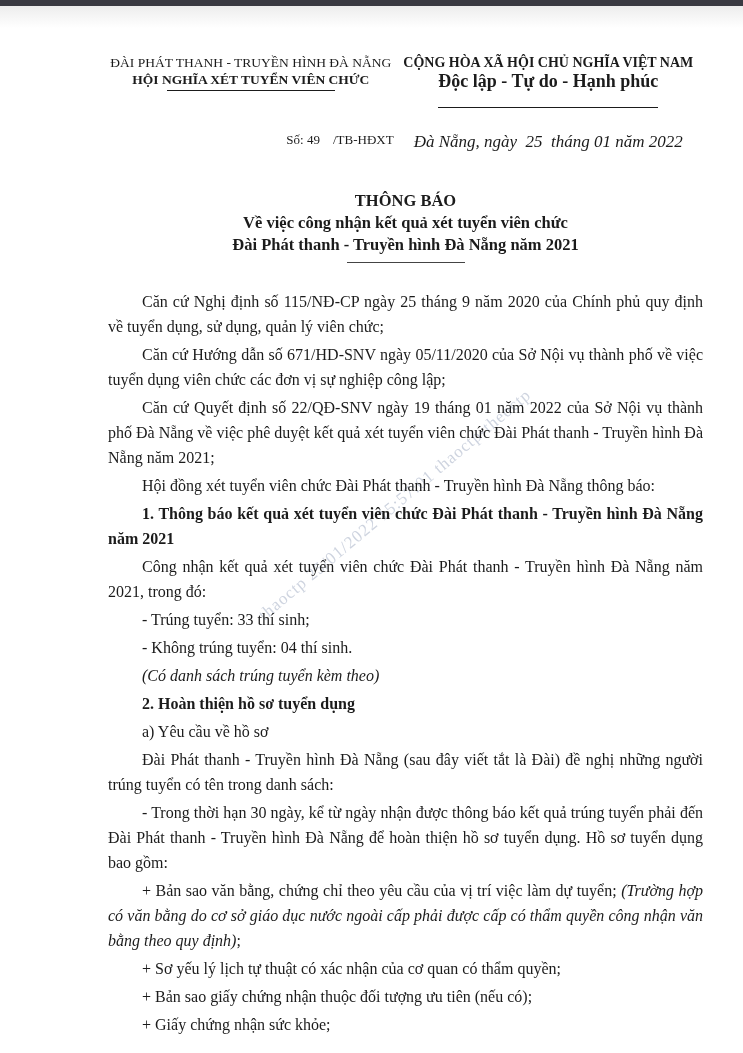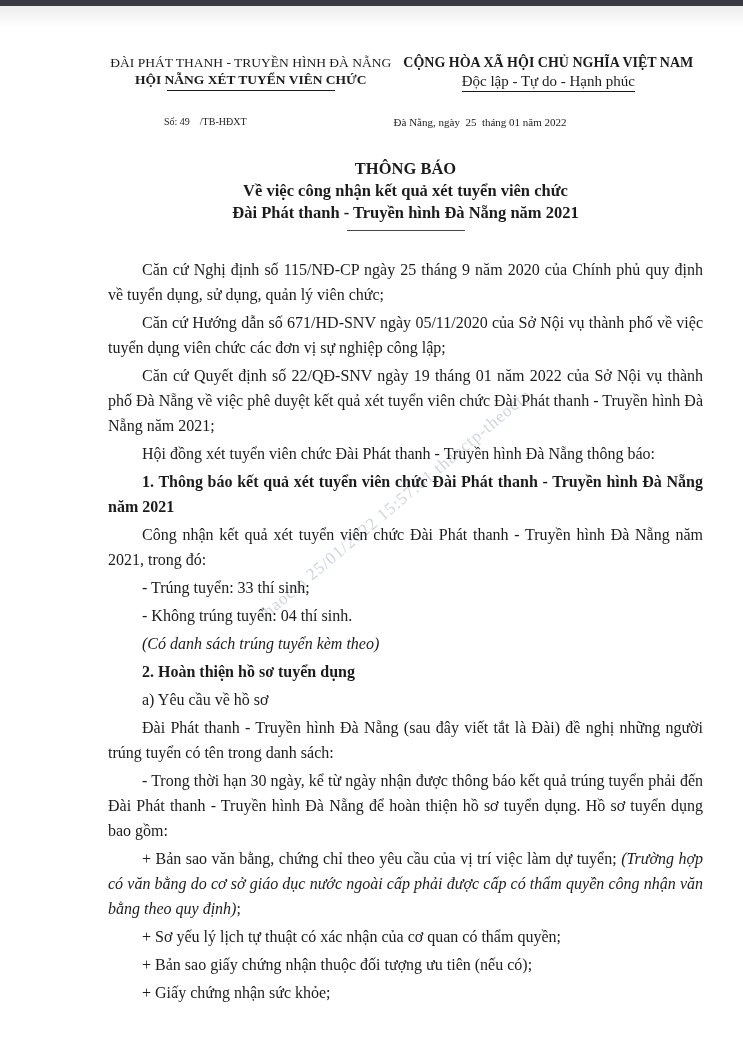--- a/index.html
+++ b/index.html
@@ -16,30 +16,30 @@
               background: linear-gradient(#ededed, #ffffff); }
   .doc { position: absolute; top: 54px; left: 16px; width: 743px; padding: 0 56px 0 92px;
          box-sizing: border-box; }
   
   .letterhead { display: flex; width: 100%; }
   .lh-left  { width: 48%; text-align: center; }
   .lh-right { width: 52%; text-align: center; }
   .lh-line1-left  { font-size: 13.5px; line-height: 17px; white-space: nowrap; }
   .lh-line2-left  { font-size: 13.5px; line-height: 17px; font-weight: bold; white-space: nowrap; }
   .lh-line1-right { font-size: 14px;   line-height: 17px; font-weight: bold; white-space: nowrap; }
-  .lh-line2-right { font-size: 15px;   line-height: 20px; font-weight: normal; white-space: nowrap;
-                    display: inline-block; border-bottom: 1.5px solid #1b1b1b; padding-bottom: 0; }
+  .lh-line2-right { font-size: 18px;   line-height: 20px; font-weight: bold; white-space: nowrap;
+                    display: inline-block; border-bottom: 1.5px solid #1b1b1b; padding-bottom: 16px; }
   .lh-underline-left { width: 168px; height: 0; border-bottom: 1.5px solid #1b1b1b;
                        margin: 2px auto 0 auto; }
   
   .num-row { display: flex; margin-top: 24px; }
-  .num-left  { width: 48%; font-size: 10px; white-space: pre; padding-left: 56px; box-sizing: border-box; }
-  .num-right { width: 52%; font-size: 11px; white-space: pre; }
+  .num-left  { width: 48%; font-size: 13px; white-space: pre; padding-left: 56px; box-sizing: border-box; text-align: right; }
+  .num-right { width: 52%; font-size: 17px; font-style: italic; text-align: center; white-space: pre; }
   
-  .title-block { text-align: center; margin-top: 30px; }
+  .title-block { text-align: center; margin-top: 38px; }
   .title-line { font-weight: bold; font-size: 16.5px; line-height: 22px; }
   .title-underline { width: 118px; height: 0; border-bottom: 1.7px solid #444;
                      margin: 6px auto 0 auto; }
   
   .body-text { margin-top: 26px; }
   .para { margin: 0 0 3px 0; font-size: 16px; line-height: 25px; text-align: justify; }
   .para.indent { text-indent: 34px; }
   .run.bold { font-weight: bold; }
   .run.italic { font-style: italic; }
   
@@ -57,21 +57,21 @@
 <div class="top-bar" style="background: rgb(58, 58, 66);"></div>
 <div class="top-fade"></div>
 
 <div class="watermark" style="color: rgb(167, 177, 198);">thaoctp 25/01/2022 15:57:01 thaoctp-theoctp</div>
 
 <div class="doc">
 
   <div class="letterhead">
     <div class="lh-left">
       <div class="lh-line1-left">ĐÀI PHÁT THANH - TRUYỀN HÌNH ĐÀ NẴNG</div>
-      <div class="lh-line2-left">HỘI NẴNG XÉT TUYỂN VIÊN CHỨC</div>
+      <div class="lh-line2-left">HỘI NGHĨA XÉT TUYỂN VIÊN CHỨC</div>
       <div class="lh-underline-left"></div>
     </div>
     <div class="lh-right">
       <div class="lh-line1-right">CỘNG HÒA XÃ HỘI CHỦ NGHĨA VIỆT NAM</div>
       <div><span class="lh-line2-right">Độc lập - Tự do - Hạnh phúc</span></div>
     </div>
   </div>
 
   <div class="num-row">
     <div class="num-left">Số: 49    /TB-HĐXT</div>

